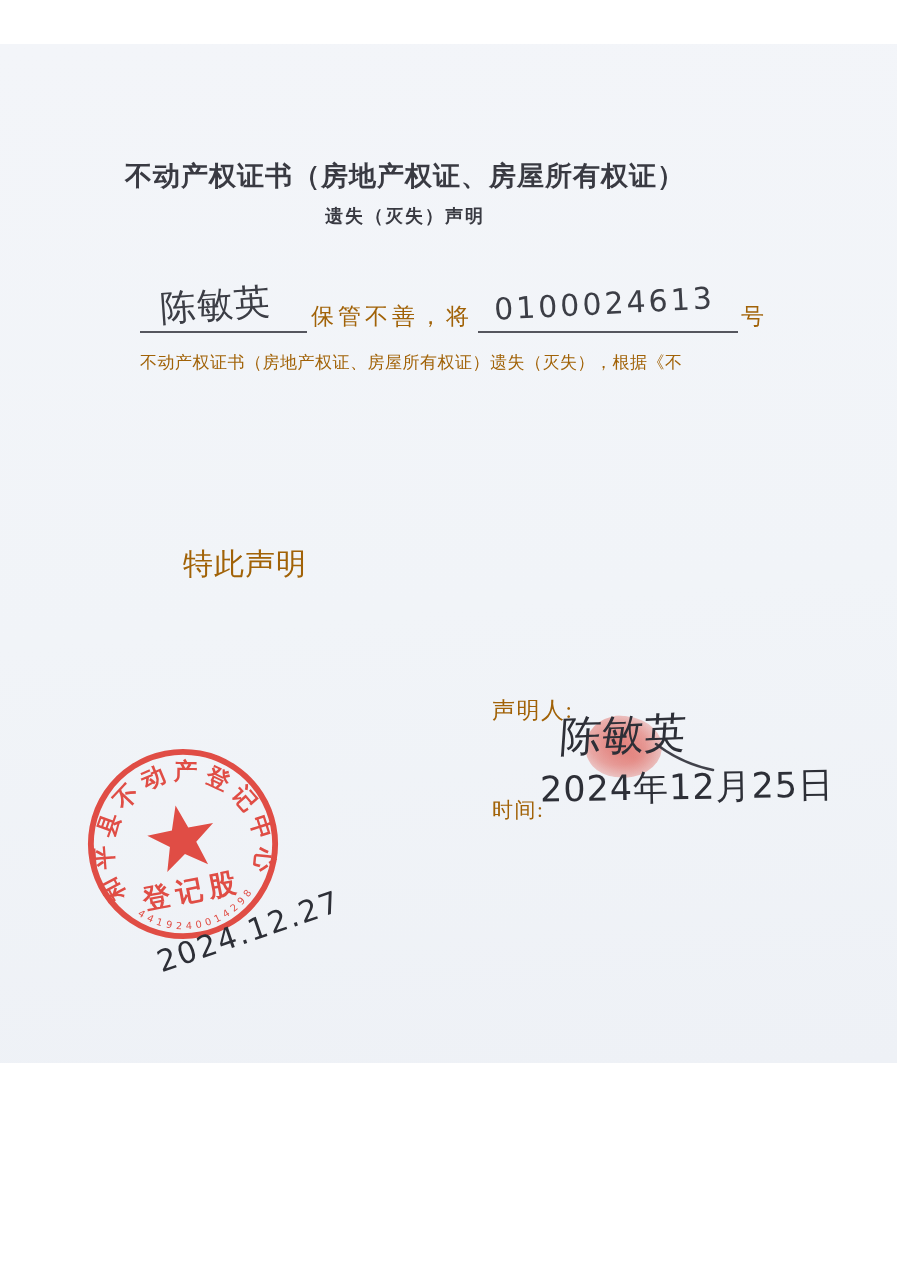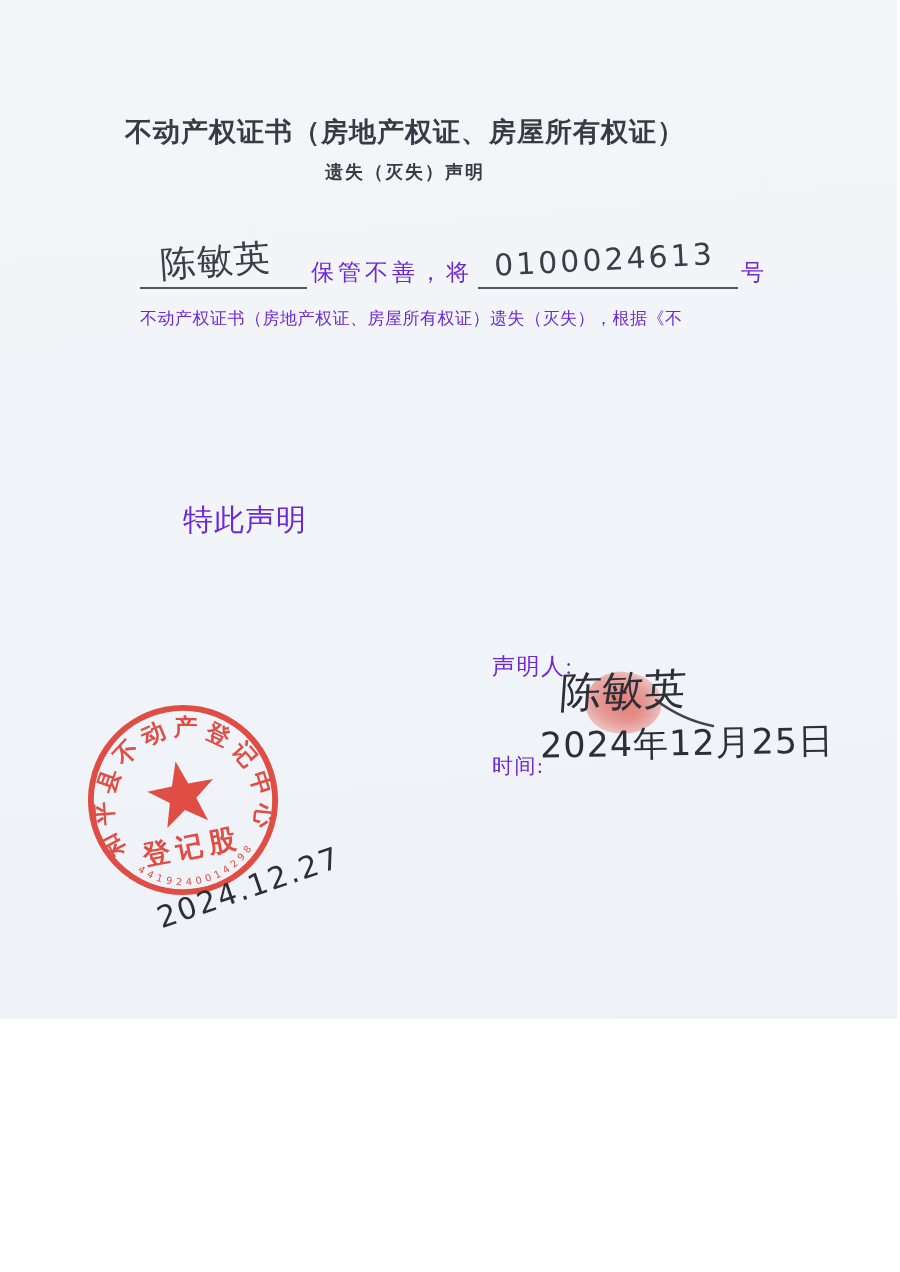--- a/index.html
+++ b/index.html
@@ -1,27 +1,27 @@
 <!DOCTYPE html>
 <html><head>
 <meta charset="utf-8">
 <style>
   html,body{margin:0;padding:0;background:#ffffff;}
   .scan{position:relative;width:900px;height:1028px;background:#ffffff;overflow:hidden;
-        font-family:"Liberation Serif","DejaVu Serif",serif;}
+        font-family:"Liberation Serif","DejaVu Serif",serif;margin-top:44px;}
   .paper{position:absolute;left:0;top:0;right:3px;bottom:9px;
          background:linear-gradient(175deg,#f3f5f9 0%,#f1f4f8 55%,#eef1f6 100%);}
   .speck{position:absolute;background:#9aa0ad;opacity:.5;}
 
   .title{position:absolute;left:0;width:810px;text-align:center;font-weight:bold;
          color:#393a42;white-space:nowrap;}
   .title1{top:114px;font-size:27px;letter-spacing:1px;}
   .title2{top:160px;font-size:18px;letter-spacing:2px;}
 
-  .printed{position:absolute;color:#6d28d9;white-space:nowrap;text-align:center;}
+  .printed{position:absolute;color:#a16207;white-space:nowrap;text-align:center;}
   .underline{position:absolute;height:0;border-bottom:2px solid #55565e;}
 
   .hand{position:absolute;color:#2d2f37;white-space:nowrap;
         font-family:"DejaVu Sans",sans-serif;}
 
   .form-mid{left:311px;top:257px;font-size:23px;letter-spacing:4px;}
   .form-suffix{left:741px;top:257px;font-size:23px;}
   .u1{left:140px;top:287px;width:167px;}
   .u2{left:478px;top:287px;width:260px;}
   .hand-name{left:160px;top:237px;font-size:36px;transform:rotate(-4deg);letter-spacing:1px;opacity:.92;}

